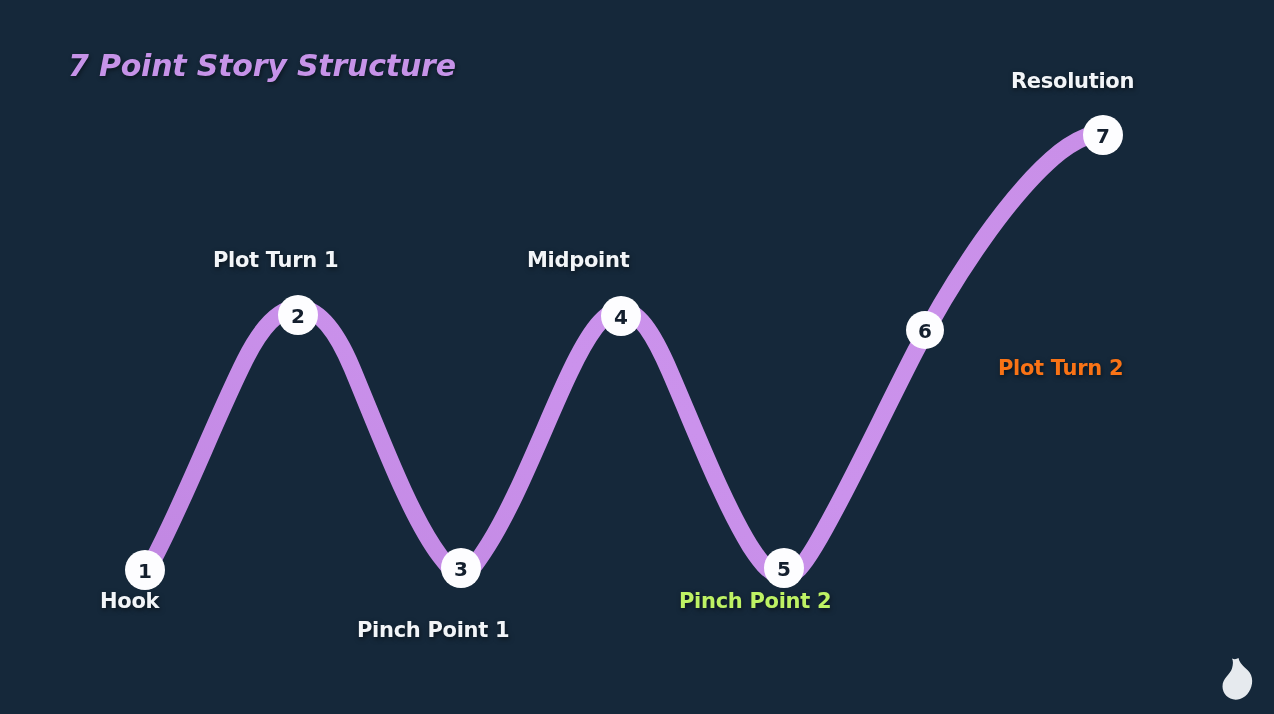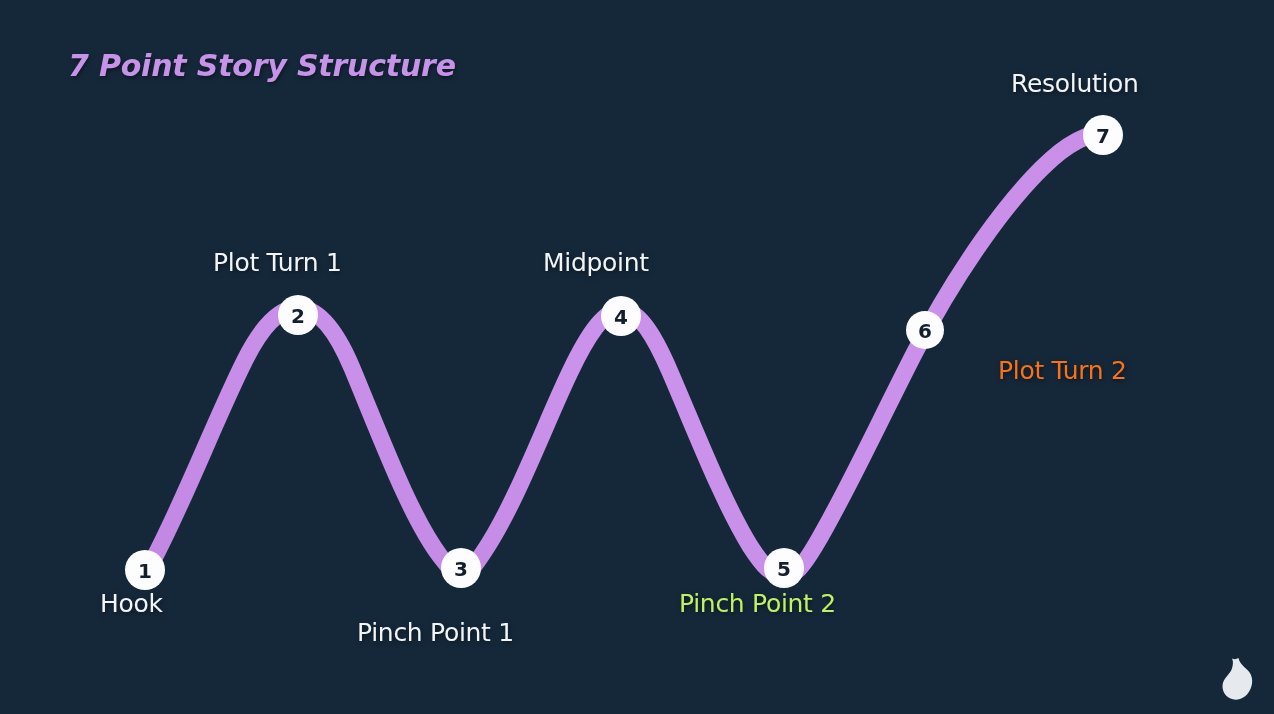--- a/index.html
+++ b/index.html
@@ -50,22 +50,22 @@
     fill: #141f2e;
     font-family: "DejaVu Sans", "Liberation Sans", sans-serif;
     font-size: 20px;
     font-weight: 700;
     text-anchor: middle;
     dominant-baseline: central;
   }
   .point-label {
     position: absolute;
     color: #f2f5f8;
-    font-size: 25px;
-    font-weight: 400;
+    font-size: 21px;
+    font-weight: 700;
     letter-spacing: -0.3px;
     white-space: nowrap;
     text-shadow: 1px 2px 5px rgba(0,0,0,0.5);
   }
   #logo {
     position: absolute;
     right: 14px;
     bottom: 12px;
     width: 42px;
     height: 46px;
@@ -117,21 +117,21 @@
           <circle cx="1103" cy="135" r="20" class="node-circle" fill="#fdfdff"></circle>
           <text x="1103" y="136" class="node-number" fill="#141f2e">7</text>
         </g>
       </g>
   </svg>
 
   <div id="labels-layer">
       <div class="point-label" style="left: 100px; top: 589px; color: rgb(242, 245, 248); text-align: center;">Hook</div>
       <div class="point-label" style="left: 213px; top: 248px; color: rgb(242, 245, 248);">Plot Turn 1</div>
       <div class="point-label" style="left: 357px; top: 618px; color: rgb(242, 245, 248);">Pinch Point 1</div>
-      <div class="point-label" style="left: 543px; top: 248px; color: rgb(242, 245, 248);">Midpoint</div>
+      <div class="point-label" style="left: 527px; top: 248px; color: rgb(242, 245, 248);">Midpoint</div>
       <div class="point-label" style="left: 679px; top: 589px; color: #bef264;">Pinch Point 2</div>
       <div class="point-label" style="left: 998px; top: 356px; color: #f97316;">Plot Turn 2</div>
       <div class="point-label" style="left: 1011px; top: 69px; color: rgb(242, 245, 248);">Resolution</div>
     </div>
 
   <svg id="logo" viewBox="0 0 42 46">
     <path d="M20.5 2 C22 10 30 12 33 19 C36.5 27 32 40 22 43 C12.5 45.8 4.5 39 4.5 30.5 C4.5 22 12 19 14 12.5 C15 9 15.5 5.5 14 2.5 C16.5 3.6 18.6 3.2 20.5 2 Z M22.5 20 C24.5 24.5 26.5 26.5 27.5 30.5 C28.5 35 25 39.5 20.5 39.5 C17 39.5 14 37 14 33.5 C14 30 17 28.5 19 26 C20.6 24 21.8 22.2 22.5 20 Z" fill="#f2f5f8"></path>
   </svg>
 
 </div>

